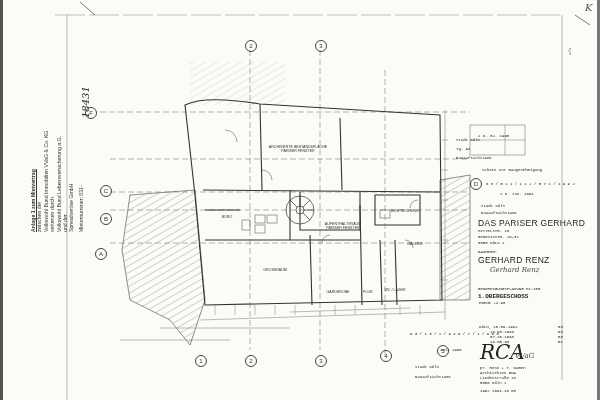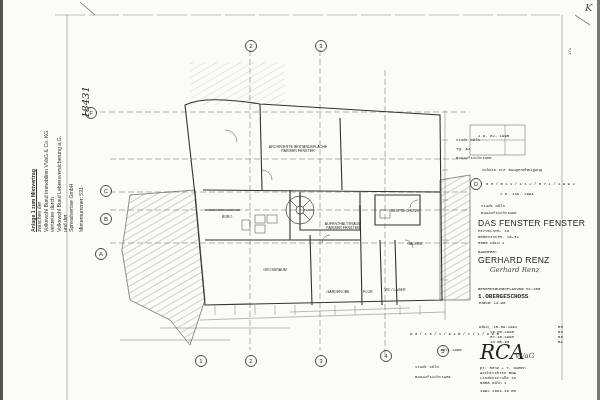--- a/index.html
+++ b/index.html
@@ -178,21 +178,21 @@
   <div class="tb sm" style="left:456px;top:138px;">Stadt Köln</div>
   <div class="tb sm" style="left:478px;top:134px;">2 8. 02. 1995</div>
   <div class="tb sm" style="left:456px;top:147px;">Tg. Az</div>
   <div class="tb sm" style="left:456px;top:156px;">Bauaufsichtsamt</div>
   <div class="tb sm" style="left:482px;top:168px;">Schein zur Baugenehmigung</div>
   <div class="tb sm" style="left:486px;top:182px;">6 3 / B 1 1 / 1 1 2 / 5 7 1 / 1 9 9 2</div>
   <div class="tb sm" style="left:500px;top:192px;">2 8. Jan. 1994</div>
   <div class="tb sm" style="left:481px;top:204px;">Stadt Köln</div>
   <div class="tb sm" style="left:481px;top:211px;">Bauaufsichtsamt</div>
 
-  <div class="tb lg" style="left:478px;top:219px;">DAS FENSTER FENSTER</div>
+  <div class="tb lg" style="left:478px;top:219px;">DAS PARISER GERHARD</div>
   <div class="tb sm" style="left:478px;top:229px;">MITTELSTR. 18</div>
   <div class="tb sm" style="left:478px;top:235px;">BENESISSTR. 26-32</div>
   <div class="tb sm" style="left:478px;top:241px;">5000 KÖLN 1</div>
   <div class="tb sm" style="left:478px;top:250px;">BAUHERR:</div>
   <div class="tb lg" style="left:478px;top:256px;">GERHARD RENZ</div>
   <div class="tb sig" style="left:490px;top:266px;">Gerhard Renz</div>
 
   <div class="tb sm" style="left:478px;top:287px;">GENEHMIGUNGSPLANUNG  M1:100</div>
   <div class="tb md" style="left:478px;top:293px;">1.OBERGESCHOSS</div>
   <div class="tb sm" style="left:479px;top:301px;">EBENE +4.90</div>

